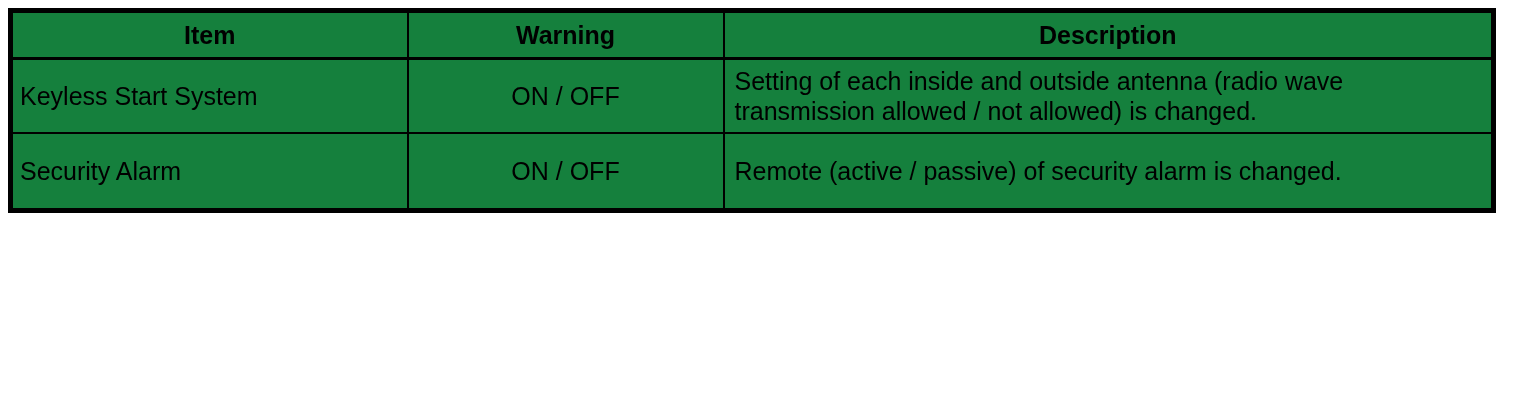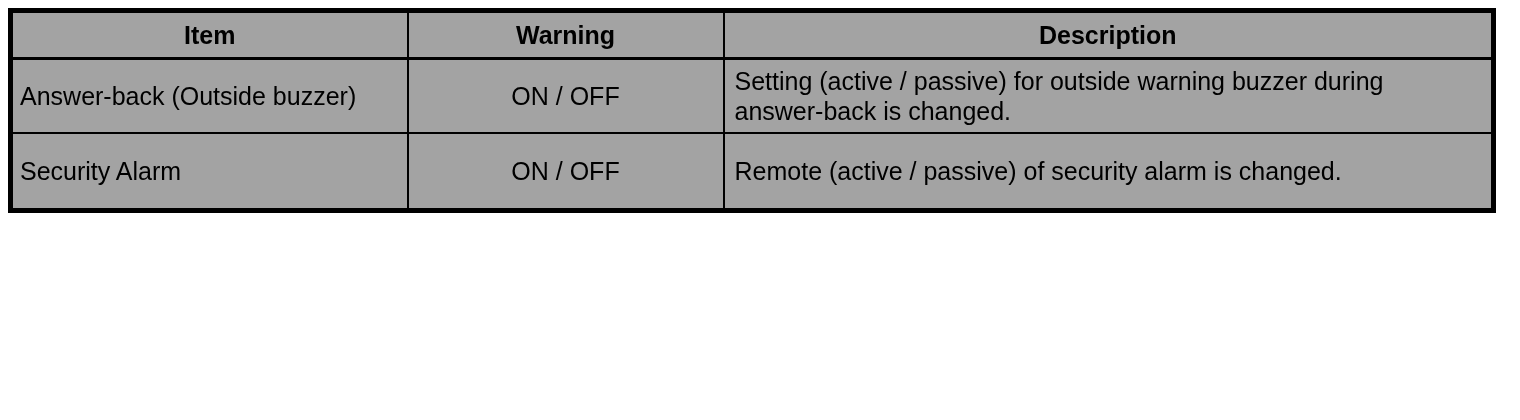--- a/index.html
+++ b/index.html
@@ -16,21 +16,21 @@
     -webkit-font-smoothing: none;
   }
   table.settings-table {
     position: absolute;
     left: 8px;
     top: 8px;
     width: 1483px;
     border-collapse: collapse;
     table-layout: fixed;
     border: 5px solid #000000;
-    background: #a3a3a3;
+    background: #15803d;
   }
   col.col-item { width: 397px; }
   col.col-setting { width: 316px; }
   col.col-desc { width: 770px; }
 
   th, td {
     border: 2px solid #000000;
     font-size: 25px;
     line-height: 30px;
     vertical-align: middle;
@@ -73,23 +73,23 @@
   </colgroup>
   <thead>
     <tr>
       <th>Item</th>
       <th>Warning</th>
       <th>Description</th>
     </tr>
   </thead>
   <tbody>
     <tr>
-      <td class="cell-item">Answer-back (Outside buzzer)</td>
+      <td class="cell-item">Keyless Start System</td>
       <td class="cell-setting">ON / OFF</td>
-      <td class="cell-desc">Setting (active / passive) for outside warning buzzer during answer-back is changed.</td>
+      <td class="cell-desc">Setting of each inside and outside antenna (radio wave transmission allowed / not allowed) is changed.</td>
     </tr>
     <tr>
       <td class="cell-item">Security Alarm</td>
       <td class="cell-setting">ON / OFF</td>
       <td class="cell-desc">Remote (active / passive) of security alarm is changed.</td>
     </tr>
   </tbody>
 </table>
 
 </body></html>

